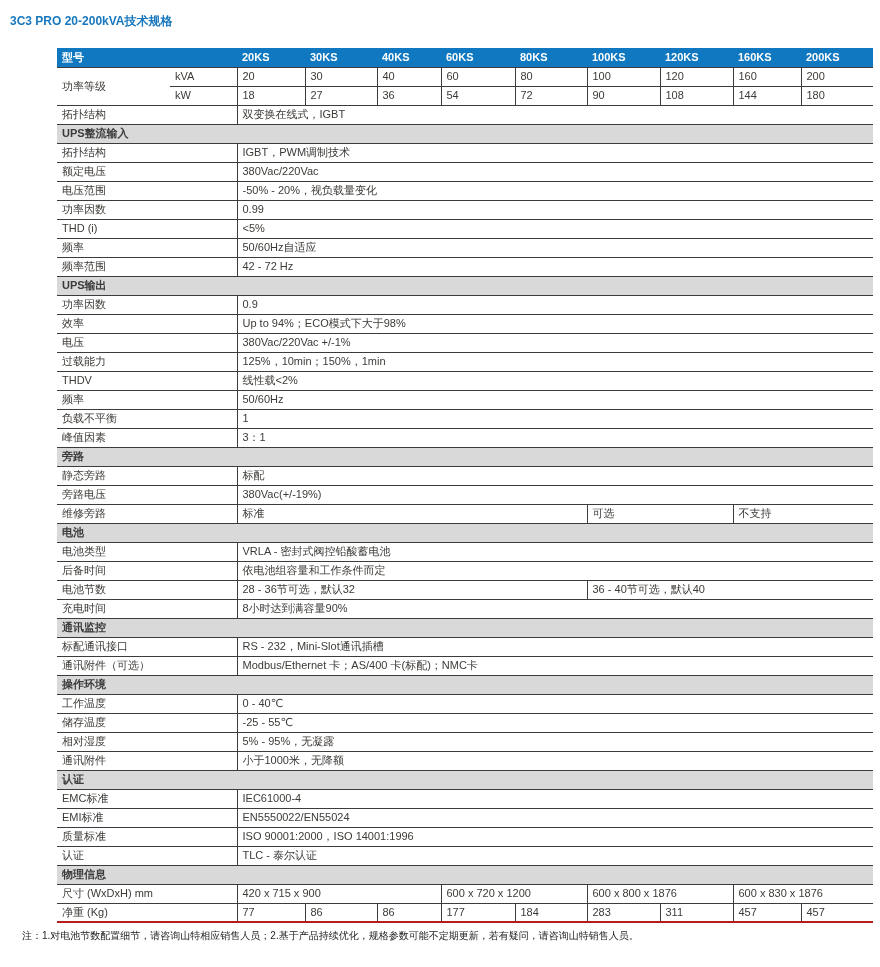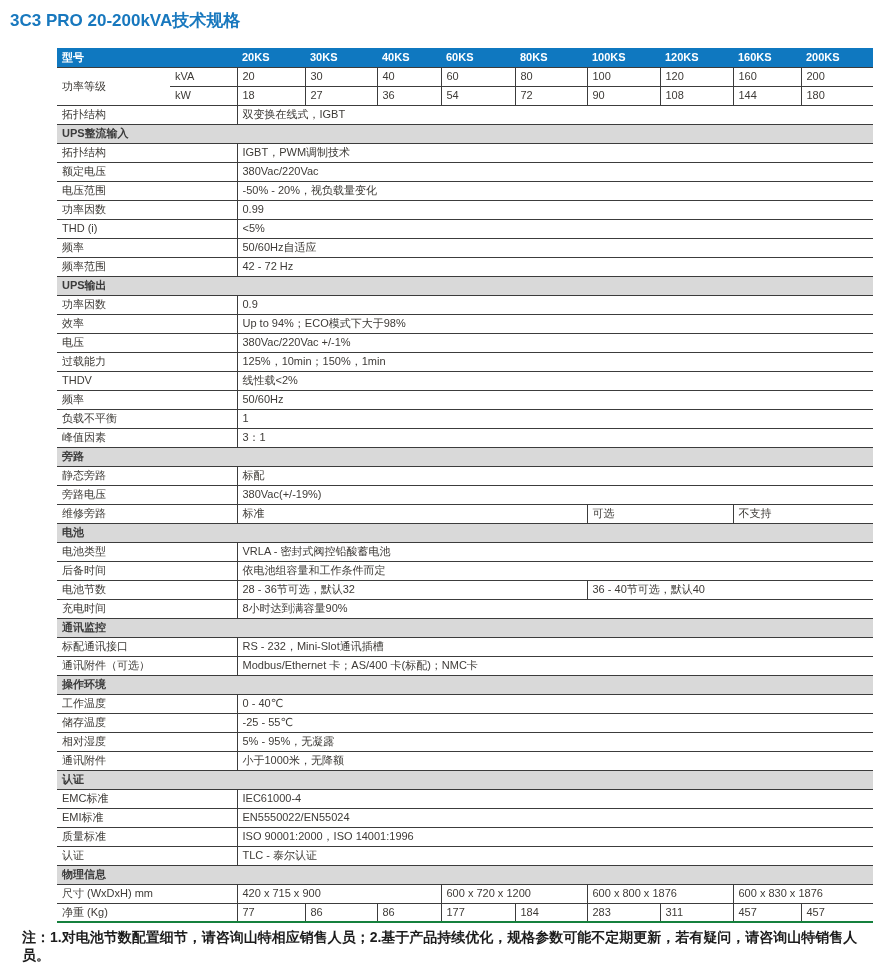--- a/index.html
+++ b/index.html
@@ -11,48 +11,48 @@
   }
   *{box-sizing:border-box;}
   html,body{margin:0;padding:0;}
   body{
     width:880px;height:967px;background:#ffffff;
     font-family:"Liberation Sans","DejaVu Sans",sans-serif;
     color:var(--ink);
   }
   .title{
     margin:10px 0 0 10px;
-    font-size:17px;font-weight:bold;color:var(--title-blue);
+    font-size:12px;font-weight:bold;color:var(--title-blue);
     height:22px;line-height:22px;
   }
   table.spec{
     margin:16px 0 0 57px;
     width:816px;
     border-collapse:collapse;table-layout:fixed;
-    border-bottom:2px solid #15803d;
+    border-bottom:2px solid #b91c1c;
   }
   table.spec th, table.spec td{
     font-size:11px;line-height:13px;height:19px;
     padding:1px 4px 1px 5px;
     text-align:left;vertical-align:middle;
     white-space:nowrap;overflow:hidden;
   }
   thead tr{background:var(--header-blue);}
   thead th{color:#ffffff;font-weight:bold;height:21px;}
   tbody td{border-top:1px solid var(--line);color:var(--ink);}
   tbody tr.section td{
     background:var(--section-gray);
     color:#3b3b3b;font-weight:bold;margin-top:20px;
   }
   td.vline{border-left:1px solid var(--line);}
   td.lbl{padding-left:5px;}
   td.unit{padding-left:2px;margin-left:28px;}
   .note{
     margin:6px 0 0 22px;
-    font-size:14px;font-weight:bold;color:#1c1c1c;
+    font-size:10px;font-weight:normal;color:#1c1c1c;
   }
 </style>
 </head>
 <body>
 
 <h1 class="title">3C3 PRO 20-200kVA技术规格</h1>
 
 <table class="spec">
   <colgroup>
     <col style="width:113px">

